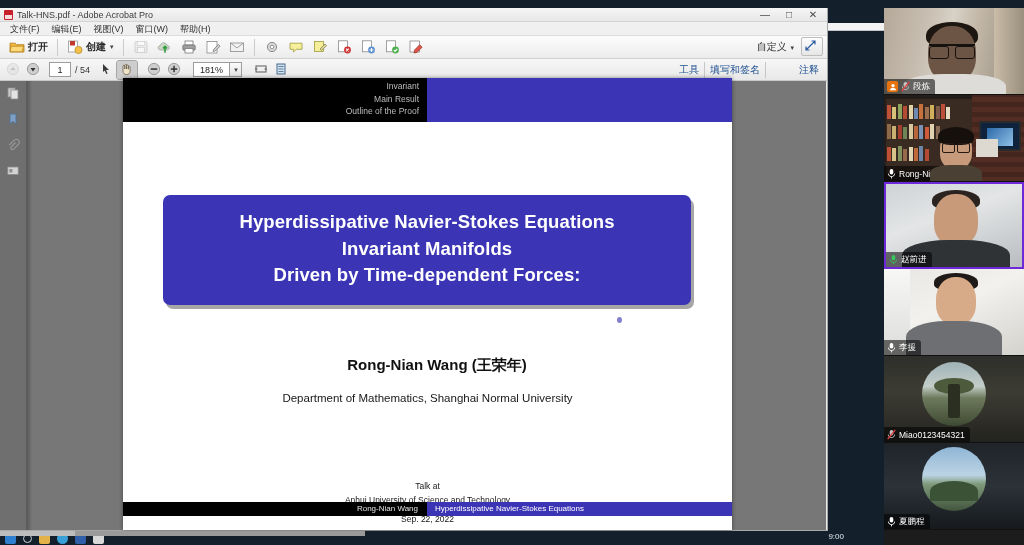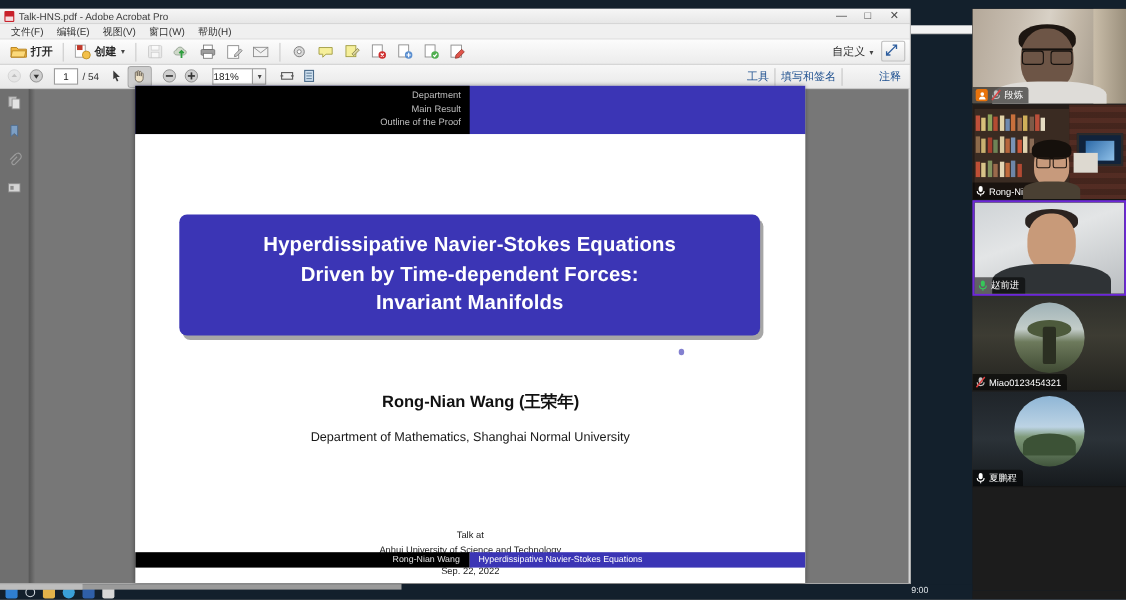--- a/index.html
+++ b/index.html
@@ -40,21 +40,21 @@
   .ico svg { display:block; }
   .caret { font-size:7px; color:#444; margin-left:1px; }
   .tb-right { position:absolute; right:4px; top:1px; display:flex; align-items:center; gap:3px;}
   .tb-right .custom { font-size:10px; color:#2d2d2d; padding:2px 4px; cursor:pointer;}
   .tb-right .expander { width:22px; height:19px; border:1px solid #bdbdbd; background:linear-gradient(#fdfdfd,#e6e6e6); border-radius:2px; display:flex;align-items:center;justify-content:center; cursor:pointer;}
 
   
   .toolbar2 { position:relative; height:22px; background:linear-gradient(#f7f7f7,#e8e8e8); border-bottom:1px solid #c9c9c9; display:flex; align-items:center; padding-left:4px; }
   .pagebox { width:22px; height:15px; border:1px solid #9d9d9d; background:#fff; font-size:9px; text-align:center; line-height:14px; color:#222; }
   .pagetot { font-size:9px; color:#333; margin-left:4px; }
-  .zoombox { width:36px; height:15px; border:1px solid #9d9d9d; border-right:none; background:#fff; font-size:9px; text-align:left; line-height:14px; color:#222;}
+  .zoombox { width:36px; height:15px; border:1px solid #9d9d9d; border-right:none; background:#fff; font-size:9px; text-align:center; line-height:14px; color:#222;}
   .zoomdrop { width:13px; height:15px; border:1px solid #9d9d9d; background:linear-gradient(#fbfbfb,#e3e3e3); display:flex;align-items:center;justify-content:center; cursor:pointer;}
   .t2-right { position:absolute; right:3px; top:3px; display:flex; align-items:center; }
   .t2-right span { font-size:10px; color:#1d4f8f; padding:1px 5px; cursor:pointer; border-right:1px solid #c6c6c6;}
   .t2-right span:last-child { border-right:none;margin-left:28px; }
   .tb2btn { width:20px; height:18px; display:flex; align-items:center; justify-content:center; border-radius:2px; cursor:pointer; }
   .tb2btn.pressed { background:#cdcdcd; outline:1px solid #a6a6a6;}
   .tb2btn.disabled { opacity:.35; }
 
   
   .docarea { position:absolute; left:0; top:73px; width:826px; height:449px; background:#777777; }
@@ -451,31 +451,31 @@
       <div class="rail-shadow"></div>
     </div>
 
   </div>
 
   <div class="page">
 
     <div class="slide-header">
       <div class="blackblock"></div>
       <div class="navlist">
-        <div>Department</div>
+        <div>Invariant</div>
         <div>Main Result</div>
         <div>Outline of the Proof</div>
       </div>
     </div>
 
     <div class="slide-body">
       <div class="titlebox">
         <div>Hyperdissipative Navier-Stokes Equations</div>
+        <div>Invariant Manifolds</div>
         <div>Driven by Time-dependent Forces:</div>
-        <div>Invariant Manifolds</div>
       </div>
       <div class="cursor-dot"></div>
 
       <div class="author">Rong-Nian Wang (王荣年)</div>
       <div class="dept">Department of Mathematics, Shanghai Normal University</div>
       <div class="talkat">
         <div>Talk at</div>
         <div>Anhui University of Science and Technology</div>
       </div>
       <div class="date">Sep. 22, 2022</div>
@@ -585,20 +585,38 @@
           <svg width="9" height="11" viewBox="0 0 9 11">
               <rect x="2.7" y="1" width="3.6" height="5.6" rx="1.8" fill="#35c759"></rect>
               <path d="M1.4 5.6c0 1.8 1.4 3 3.1 3s3.1-1.2 3.1-3" fill="none" stroke="#35c759" stroke-width="1"></path>
               <rect x="4.1" y="8.6" width="0.9" height="1.8" fill="#35c759"></rect>
             </svg>
         </span>
         <span class="nm">赵前进</span>
       </div>
     </div>
 
+    <div class="vtile">
+      <div class="sc4">
+        <div class="win"></div>
+          <div class="hair"></div>
+          <div class="head"></div>
+          <div class="body"></div>
+      </div>
+      <div class="vname">
+        <span class="mic">
+          <svg width="9" height="11" viewBox="0 0 9 11">
+              <rect x="2.7" y="1" width="3.6" height="5.6" rx="1.8" fill="#ffffff"></rect>
+              <path d="M1.4 5.6c0 1.8 1.4 3 3.1 3s3.1-1.2 3.1-3" fill="none" stroke="#ffffff" stroke-width="1"></path>
+              <rect x="4.1" y="8.6" width="0.9" height="1.8" fill="#ffffff"></rect>
+            </svg>
+        </span>
+        <span class="nm">李援</span>
+      </div>
+    </div>
 
     <div class="vtile">
       <div class="sc5">
           <div class="circ"></div>
         </div>
       <div class="vname">
         <span class="mic">
           <svg width="9" height="11" viewBox="0 0 9 11">
               <rect x="2.7" y="1" width="3.6" height="5.6" rx="1.8" fill="#c3c3c3"></rect>
               <path d="M1.4 5.6c0 1.8 1.4 3 3.1 3s3.1-1.2 3.1-3" fill="none" stroke="#c3c3c3" stroke-width="1"></path>

